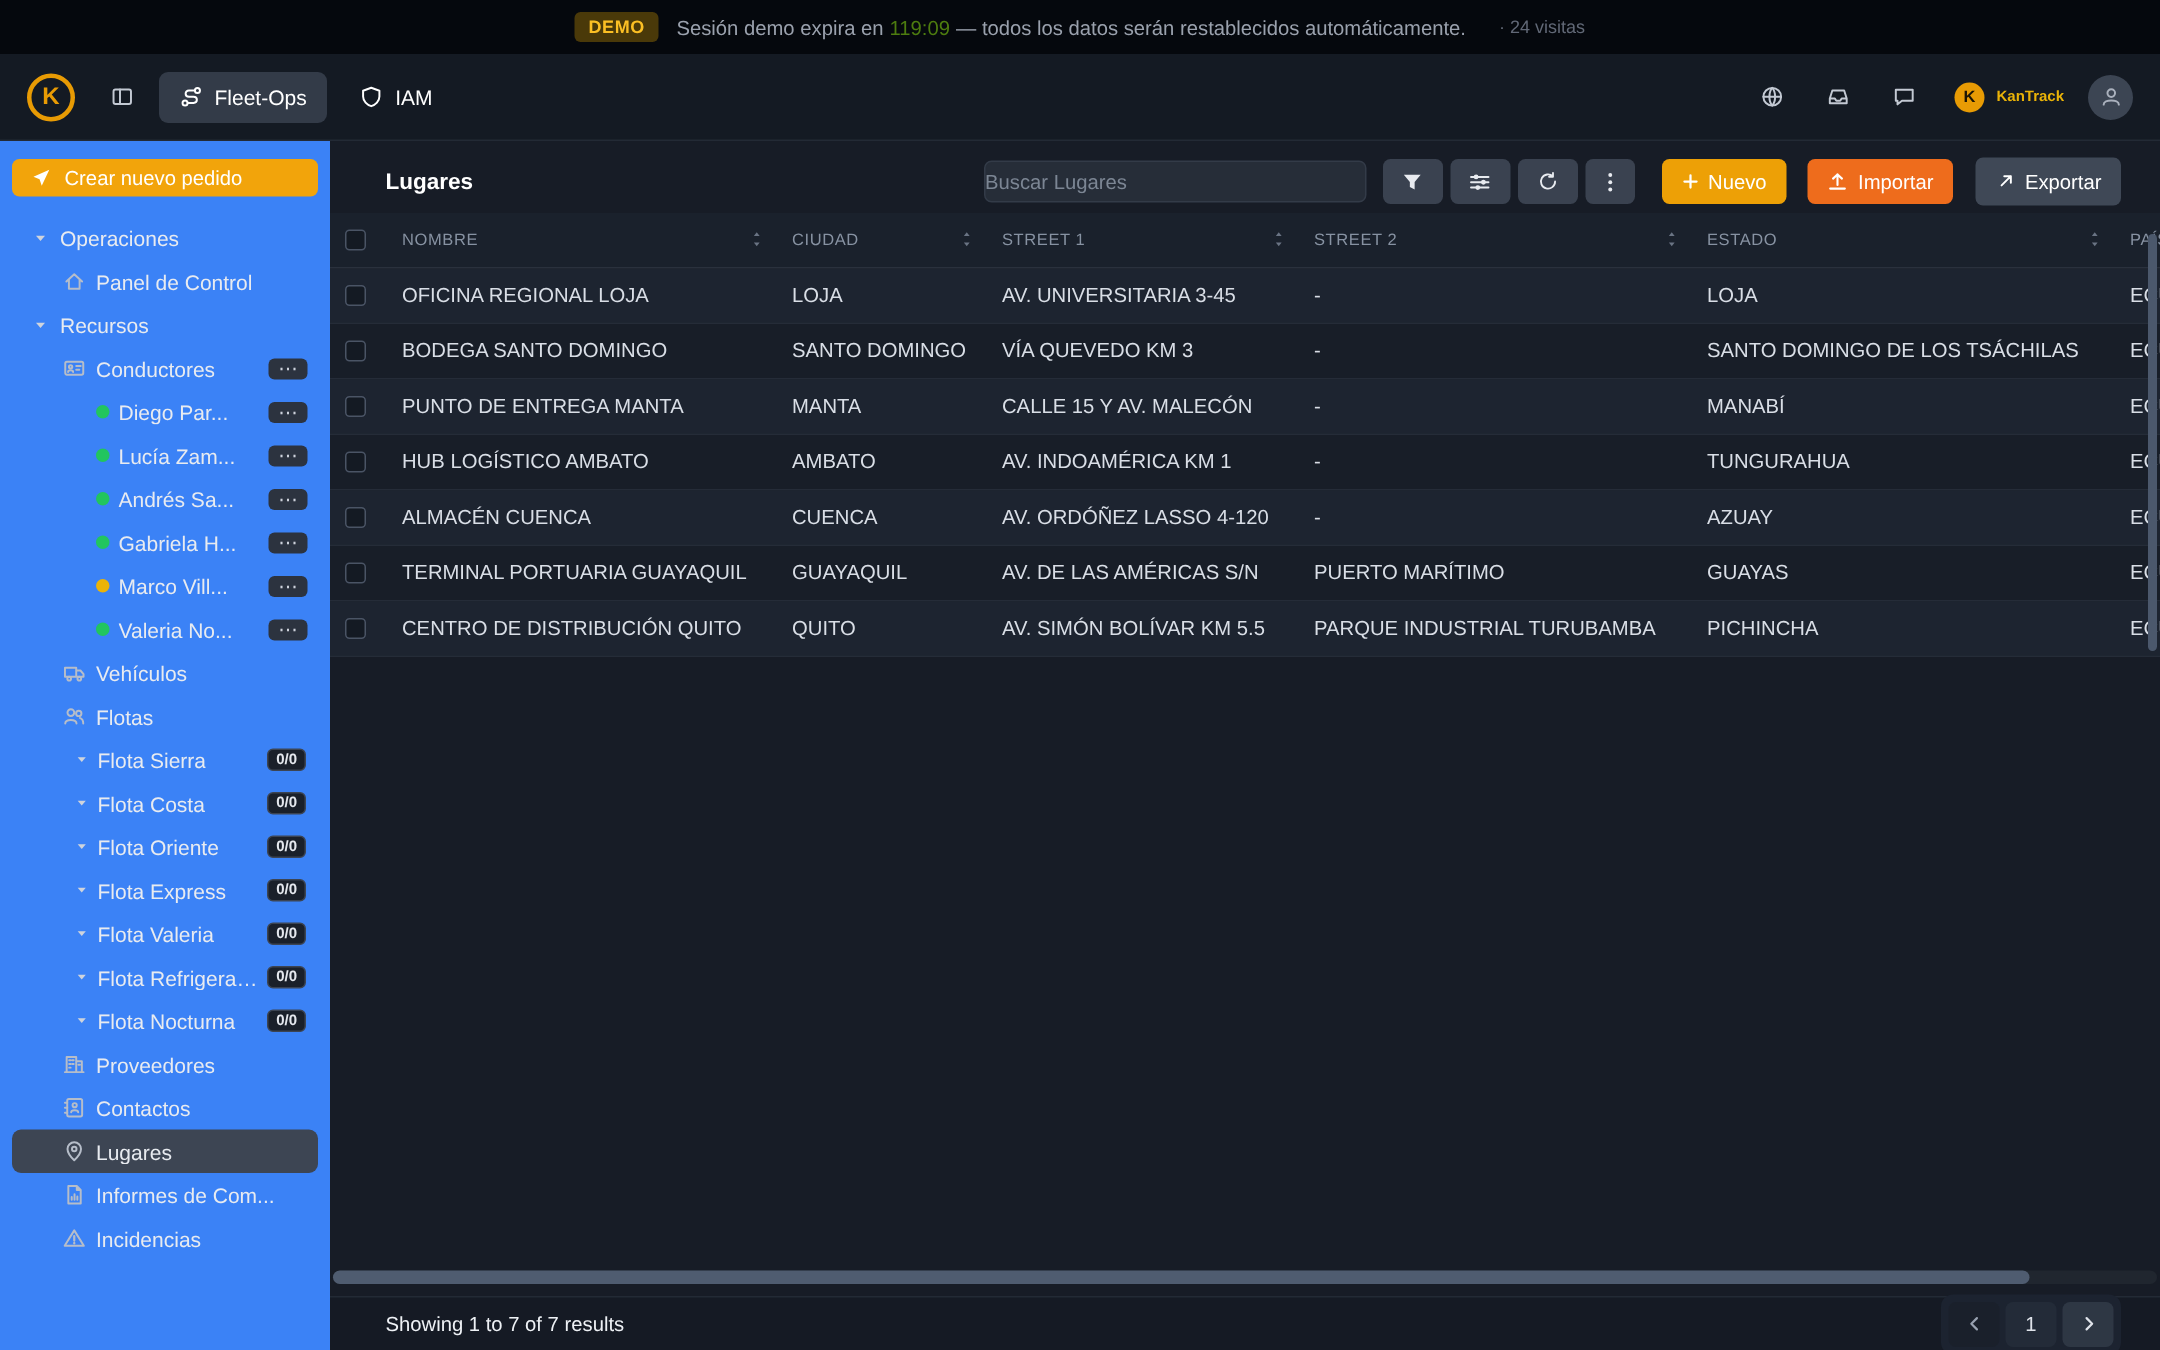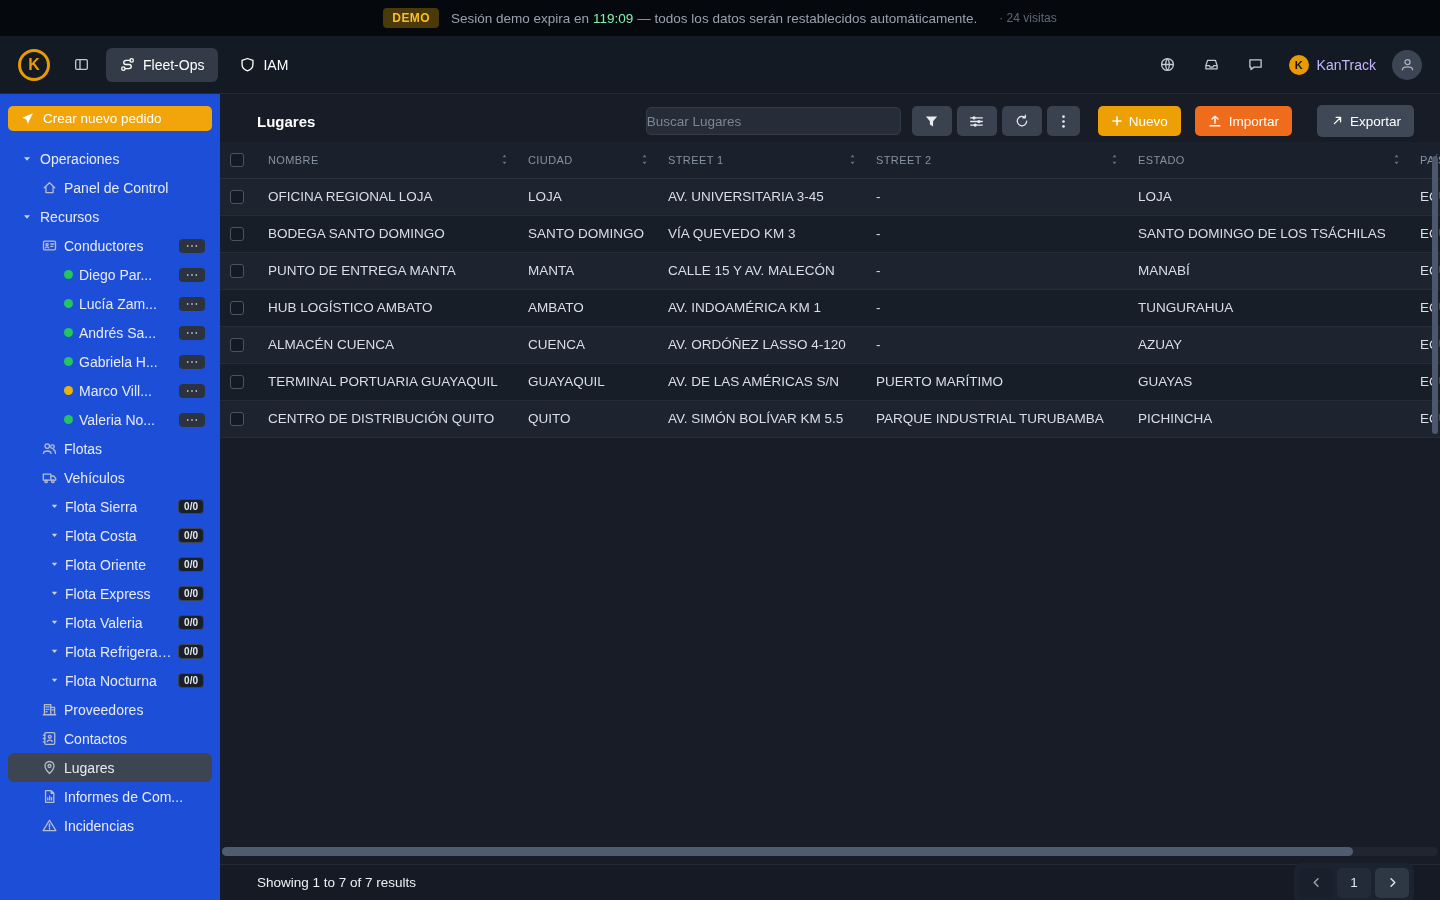--- a/index.html
+++ b/index.html
@@ -7,43 +7,43 @@
     font-family:"Liberation Sans",sans-serif;color:#e6e9ef}
   .icon{display:inline-flex;align-items:center;justify-content:center;flex:none}
   .icon svg{display:block}
   button{font-family:inherit;cursor:pointer}
 
   
   .demo-bar{height:36px;background:#05080d;display:flex;align-items:center;
     justify-content:center;font-size:13.5px;color:#9aa1ad;gap:12px}
   .demo-badge{background:#4a3909;color:#fbbf24;font-weight:bold;font-size:12px;
     padding:3px 9px;border-radius:4px;letter-spacing:.4px}
-  .demo-msg .timer{color:#86efac;margin:12px 4px}
+  .demo-msg .timer{color:#4d7c0f;margin:12px 4px}
   .visits{font-size:12px;color:#616876;margin-left:10px}
 
   
   .app-header{height:58px;background:#141a23;border-bottom:1px solid #232a35;
     display:flex;align-items:center;padding:0 18px;gap:8px}
   .logo{width:32px;height:32px;border-radius:50%;border:3px solid #e89b04;color:#e89b04;
     display:flex;align-items:center;justify-content:center;font-weight:bold;font-size:16px;margin-right:6px}
   .icon-btn{width:34px;height:34px;border:none;background:transparent;color:#c3c9d3;
     display:flex;align-items:center;justify-content:center;border-radius:6px}
   .app-nav-btn{display:flex;align-items:center;gap:8px;height:34px;padding:0 14px;
     border-radius:6px;font-size:14px;color:#fff;background:transparent;border:none}
   .app-nav-btn.active{background:#333b48}
   .hdr-right{margin-left:auto;display:flex;align-items:center;gap:10px}
   .org-chip{display:flex;align-items:center;gap:8px;padding:0 6px}
   .org-dot{width:20px;height:20px;border-radius:50%;background:#e89b04;color:#1a1405;
     font-size:11px;font-weight:bold;display:flex;align-items:center;justify-content:center}
-  .org-name{font-size:14px;font-weight:normal;color:#c4b5fd}
+  .org-name{font-size:10px;font-weight:bold;color:#eab308}
   .avatar{width:30px;height:30px;border-radius:50%;background:#3c4553;color:#aab1bd;
     display:flex;align-items:center;justify-content:center;border:none}
 
   
-  .sidebar{position:absolute;left:0;top:94px;bottom:0;width:220px;background:#1d4ed8;
+  .sidebar{position:absolute;left:0;top:94px;bottom:0;width:220px;background:#3b82f6;
     padding:12px 8px;overflow:hidden}
   .create-btn{width:100%;height:25px;background:#f2a40b;border:none;border-radius:5px;
     color:#fff;font-size:13.5px;display:flex;align-items:center;gap:9px;padding-left:13px}
   .nav-list{margin-top:13px}
   .s-item{display:flex;align-items:center;height:29px;border-radius:6px;font-size:14px;
     color:#e8ebf0;cursor:pointer}
   .s-section{padding-left:14px;gap:8px;font-weight:normal}
   .s-section .icon{color:#cfd4dc}
   .s-link{padding-left:34px;gap:7px}
   .s-link .icon{color:#b6bdc9}
@@ -68,21 +68,21 @@
   .page-title{font-size:15px;font-weight:bold;color:#fff;margin-right:auto}
   .search-input{width:255px;height:28px;background:#262d38;border:1px solid #333b48;
     border-radius:5px;color:#d0d5dd;font-size:13.5px;padding:0 0;outline:none;margin-right:6px}
   .search-input::placeholder{color:#7c8694}
   .tb-btn{height:30px;border:none;border-radius:5px;background:#3a4250;color:#e8ebf0;
     display:flex;align-items:center;justify-content:center}
   .tb-icon{width:40px}
   .tb-kebab{width:33px}
   .btn-new{background:#eda006;color:#fff;padding:0 13px;gap:6px;font-size:13.5px;margin-left:13px}
   .btn-import{background:#ee6c1c;color:#fff;padding:0 13px;gap:7px;font-size:13.5px;margin-left:9px}
-  .btn-export{background:#3f4856;color:#fff;padding:16px 13px;gap:7px;font-size:13.5px;margin-left:20px}
+  .btn-export{background:#3f4856;color:#fff;padding:16px 13px;gap:7px;font-size:13.5px;margin-left:10px}
 
   
   .table-area{flex:1;position:relative;overflow:hidden}
   table{border-collapse:collapse;table-layout:fixed;width:1422px}
   thead th{height:36px;background:#1a212c;border-bottom:1px solid #2a313d;
     font-size:11px;font-weight:normal;letter-spacing:.4px;color:#8792a2;text-align:left}
   .th-inner{display:flex;align-items:center;justify-content:space-between;padding-right:18px}
   .th-inner .sort{color:#6a7484}
   tbody td{height:37px;border-bottom:1px solid #252c38;font-size:13.5px;color:#d9dee6;
     white-space:nowrap;overflow:hidden;padding-right:10px}
@@ -254,37 +254,37 @@
         <button class="dots">⋯</button>
       </div>
       <div class="s-item s-driver">
         <span class="dot" style="background:#22c55e"></span>
         <span class="lbl">Valeria No...</span>
         <button class="dots">⋯</button>
       </div>
       <div class="s-item s-link">
         <span class="icon ">
           <svg width="15" height="15" viewBox="0 0 16 16" fill="none" stroke="currentColor" stroke-width="1.4" stroke-linecap="round" stroke-linejoin="round">
+            <path d="M1.4 4.4 H9.4 V10.8 H1.4 Z M9.4 6.4 H12.4 L14.6 9 V10.8 H9.4"></path>
+            <circle cx="4.4" cy="12.2" r="1.3"></circle>
+            <circle cx="11.6" cy="12.2" r="1.3"></circle>
+          </svg>
+        </span>
+        <span class="lbl">Vehículos</span>
+      </div>
+      <div class="s-item s-link">
+        <span class="icon ">
+          <svg width="15" height="15" viewBox="0 0 16 16" fill="none" stroke="currentColor" stroke-width="1.4" stroke-linecap="round" stroke-linejoin="round">
             <circle cx="5.6" cy="5.4" r="2.4"></circle>
             <path d="M1.6 13.2 C1.6 9.8 9.6 9.8 9.6 13.2"></path>
             <circle cx="11.2" cy="6" r="1.9"></circle>
             <path d="M12 9.2 C13.8 9.8 14.4 11.6 14.4 13.2"></path>
           </svg>
         </span>
         <span class="lbl">Flotas</span>
-      </div>
-      <div class="s-item s-link">
-        <span class="icon ">
-          <svg width="15" height="15" viewBox="0 0 16 16" fill="none" stroke="currentColor" stroke-width="1.4" stroke-linecap="round" stroke-linejoin="round">
-            <path d="M1.4 4.4 H9.4 V10.8 H1.4 Z M9.4 6.4 H12.4 L14.6 9 V10.8 H9.4"></path>
-            <circle cx="4.4" cy="12.2" r="1.3"></circle>
-            <circle cx="11.6" cy="12.2" r="1.3"></circle>
-          </svg>
-        </span>
-        <span class="lbl">Vehículos</span>
       </div>
       <div class="s-item s-fleet">
         <span class="icon ">
           <svg width="9" height="9" viewBox="0 0 16 16" fill="none" stroke="currentColor" stroke-width="1.4" stroke-linecap="round" stroke-linejoin="round">
             <path d="M3.2 5 L8 10.6 L12.8 5 Z" fill="currentColor" stroke="none"></path>
           </svg>
         </span>
         <span class="lbl">Flota Sierra</span>
         <span class="fleet-badge">0/0</span>
       </div>

